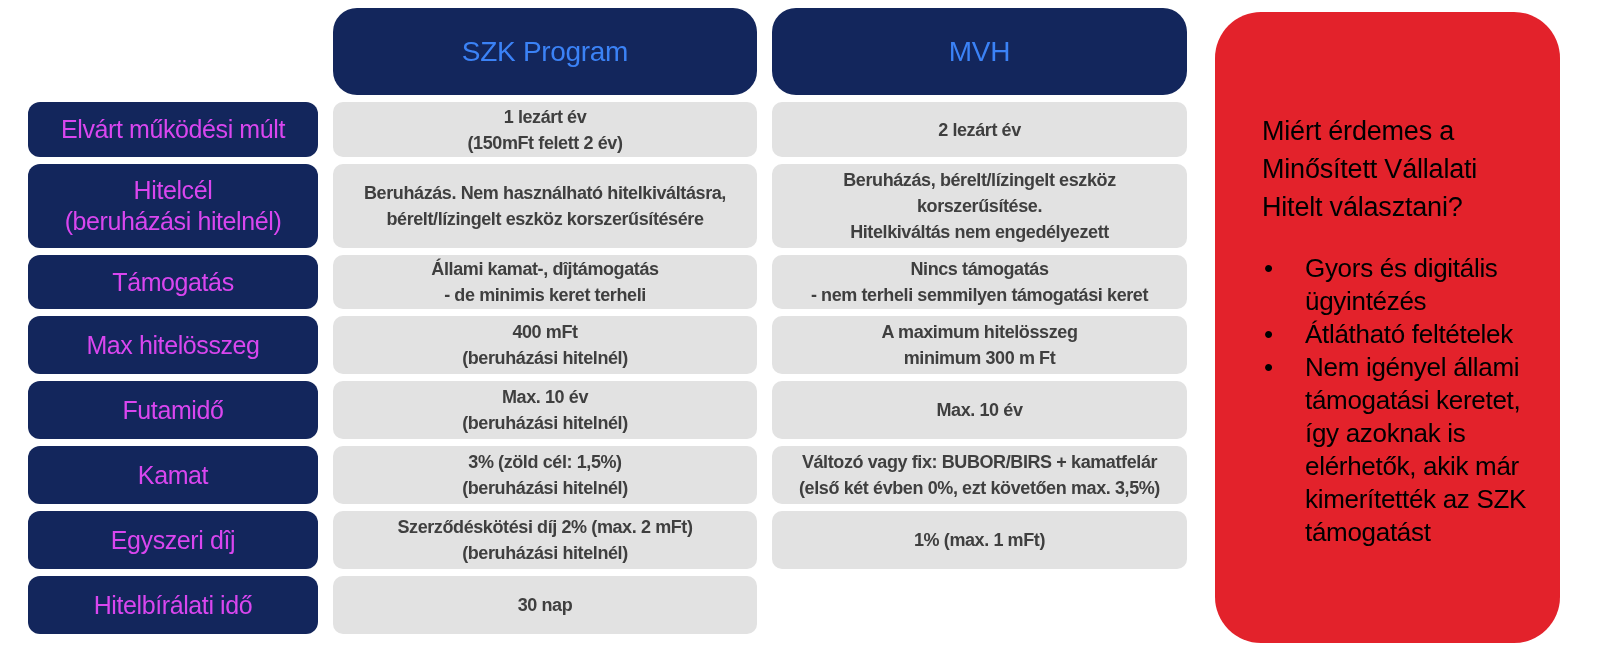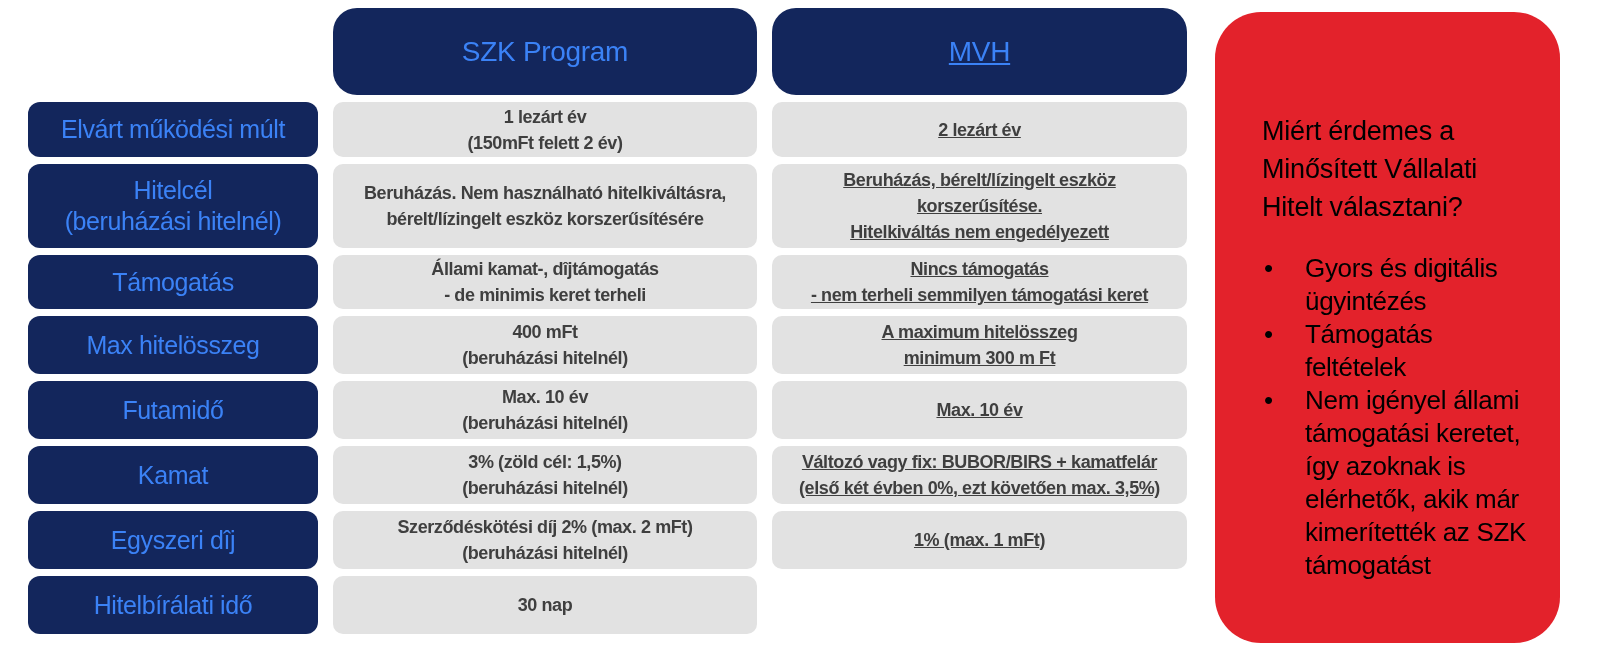--- a/index.html
+++ b/index.html
@@ -31,21 +31,21 @@
     color: #3b82f6;
     font-size: 28px;
     letter-spacing: -0.3px;
     display: flex;
     align-items: center;
     justify-content: center;
   }
   .rowlabel {
     background: #13265c;
     border-radius: 12px;
-    color: #3b82f6;
+    color: #d946ef;
     font-size: 25px;
     letter-spacing: -0.4px;
     line-height: 31px;
     display: flex;
     align-items: center;
     justify-content: center;
     text-align: center;
     white-space: pre-line;
     grid-column: 1;
   }
@@ -57,21 +57,21 @@
     font-weight: 700;
     letter-spacing: -0.4px;
     line-height: 26px;
     display: flex;
     align-items: center;
     justify-content: center;
     text-align: center;
     white-space: pre-line;
   }
   .col2 { grid-column: 2; }
-  .col3 { grid-column: 3; text-decoration: underline; }
+  .col3 { grid-column: 3; }
   .promo {
     position: absolute;
     left: 1215px;
     top: 12px;
     width: 345px;
     height: 631px;
     background: #e3222b;
     border-radius: 46px;
     box-sizing: border-box;
     padding: 100px 28px 0 47px;
@@ -159,21 +159,21 @@
     <div class="promo-title">Miért érdemes a
 Minősített Vállalati
 Hitelt választani?</div>
     <div class="promo-list">
       <div class="promo-item">
         <span class="bullet">•</span>
         <span>Gyors és digitális ügyintézés</span>
       </div>
       <div class="promo-item">
         <span class="bullet">•</span>
-        <span>Támogatás feltételek</span>
+        <span>Átlátható feltételek</span>
       </div>
       <div class="promo-item">
         <span class="bullet">•</span>
         <span>Nem igényel állami támogatási keretet, így azoknak is elérhetők, akik már kimerítették az SZK támogatást</span>
       </div>
     </div>
   </div>
 
 </div>
 

